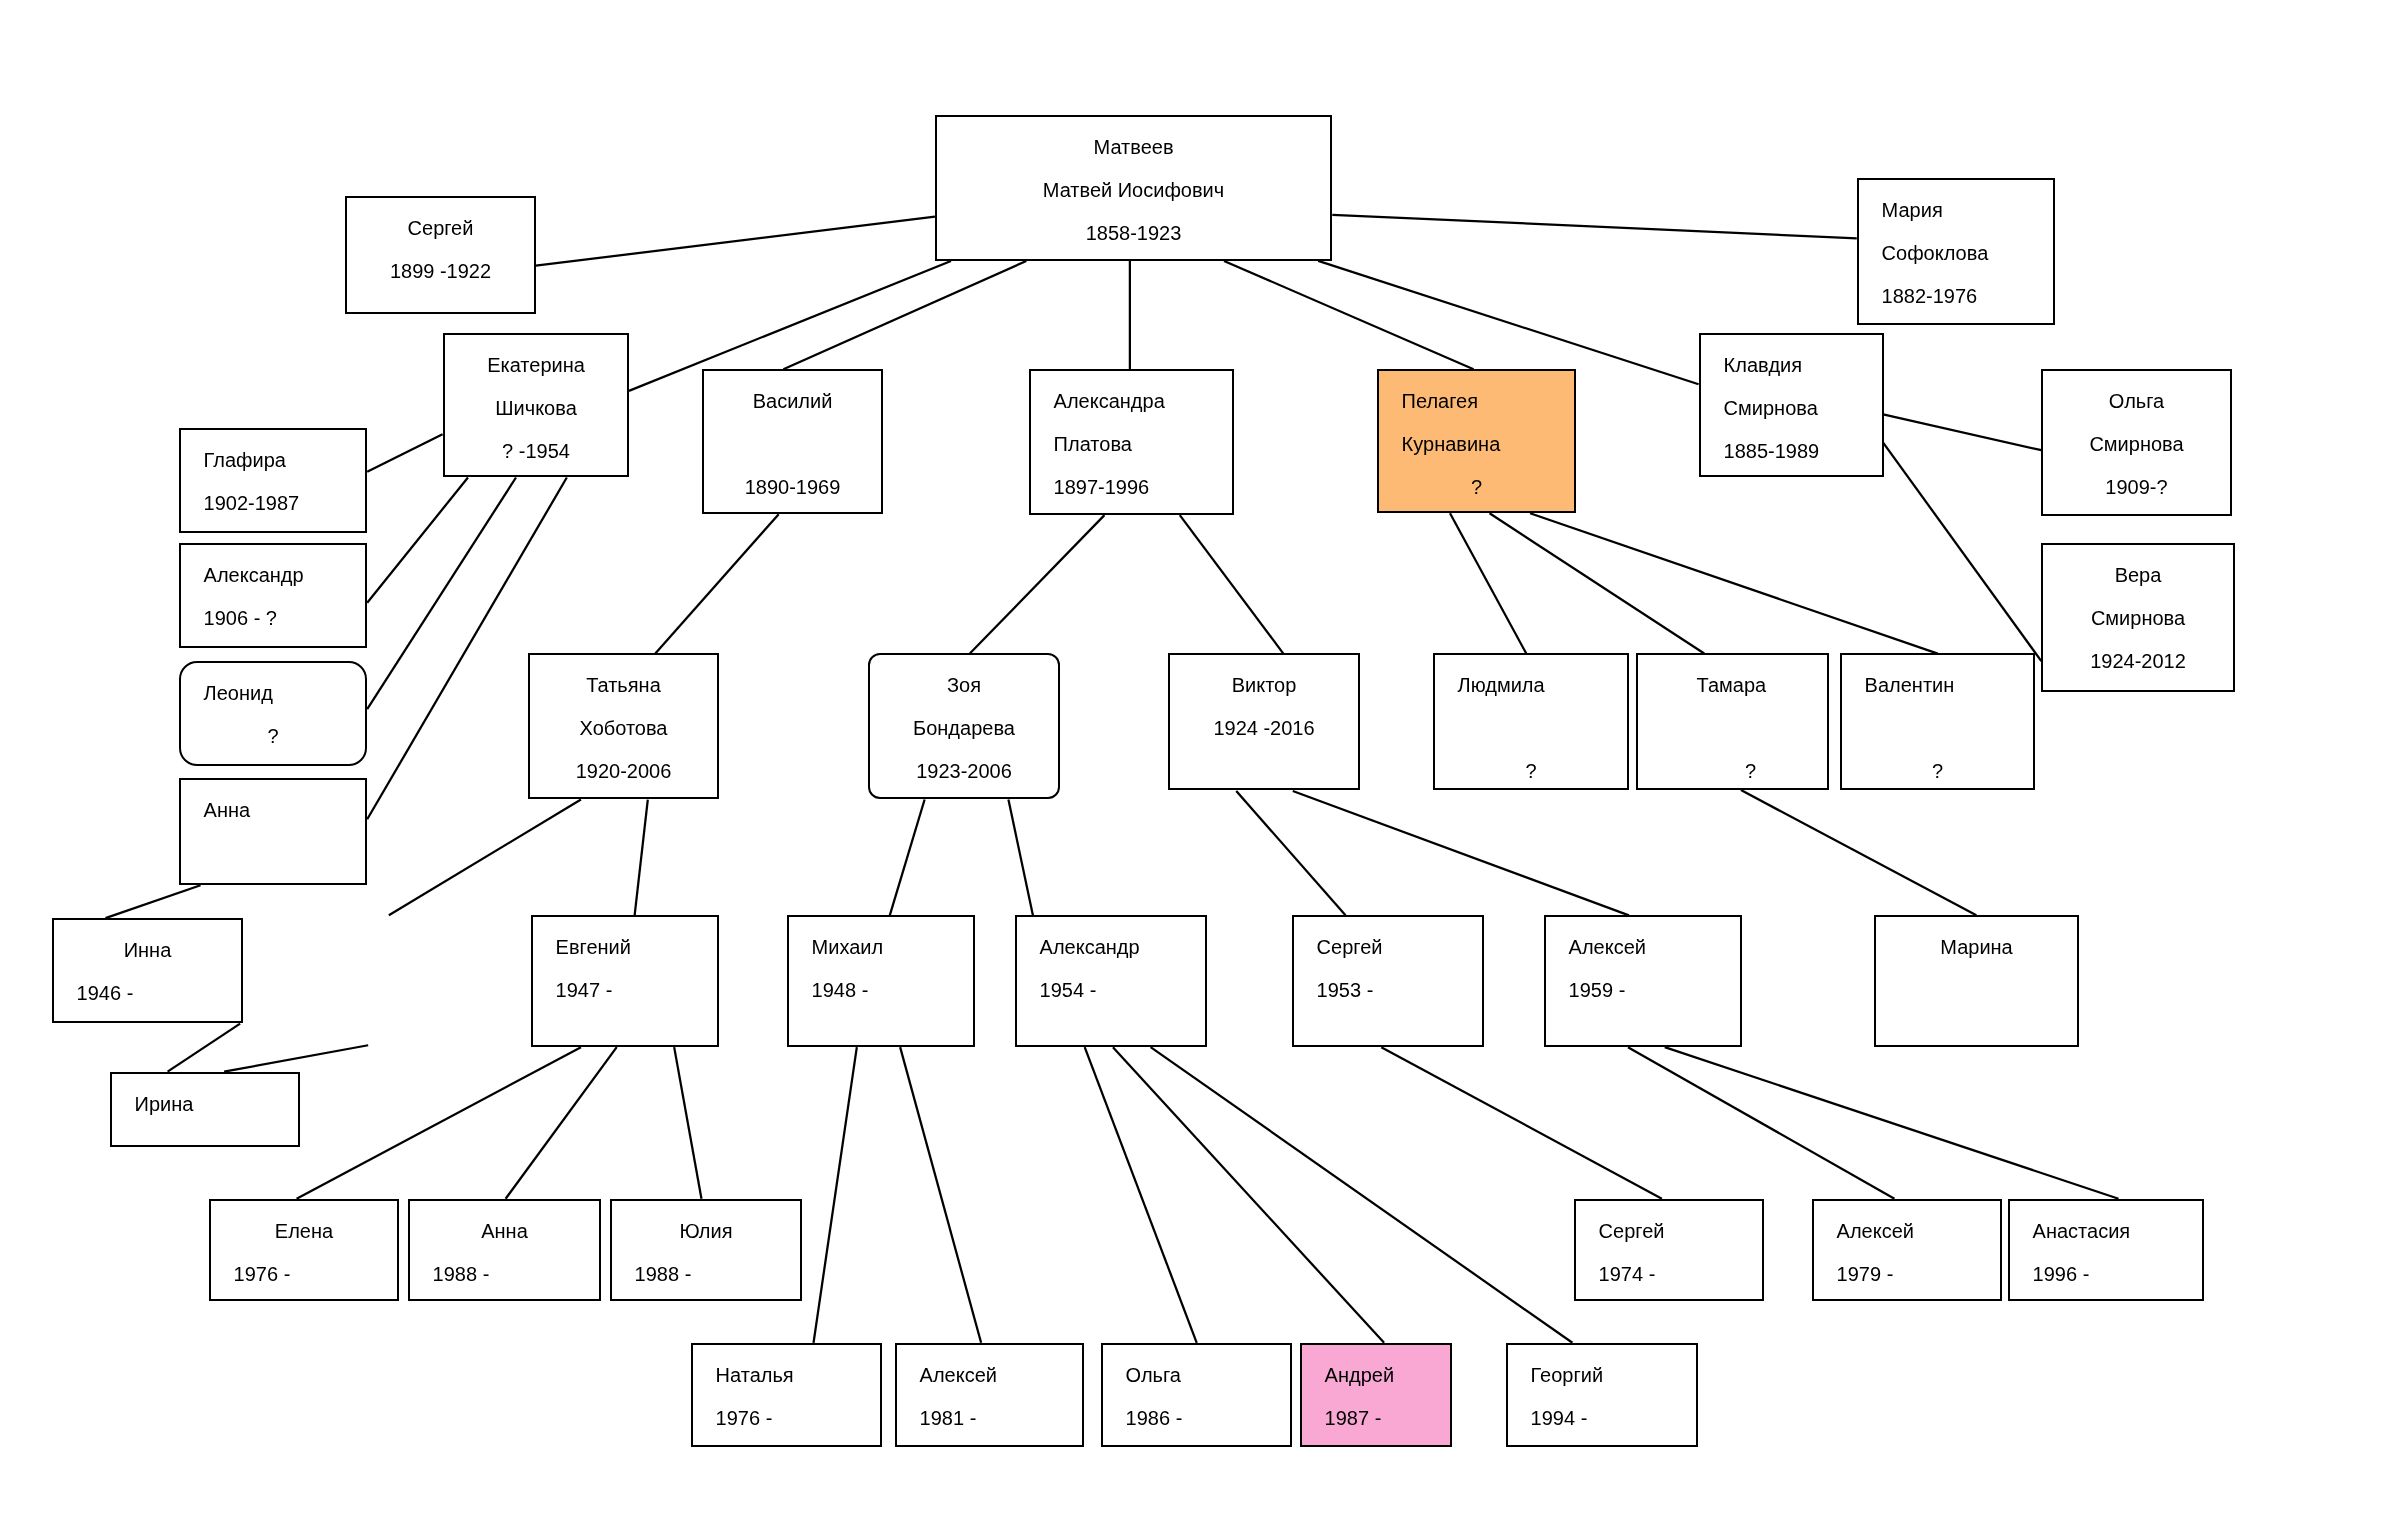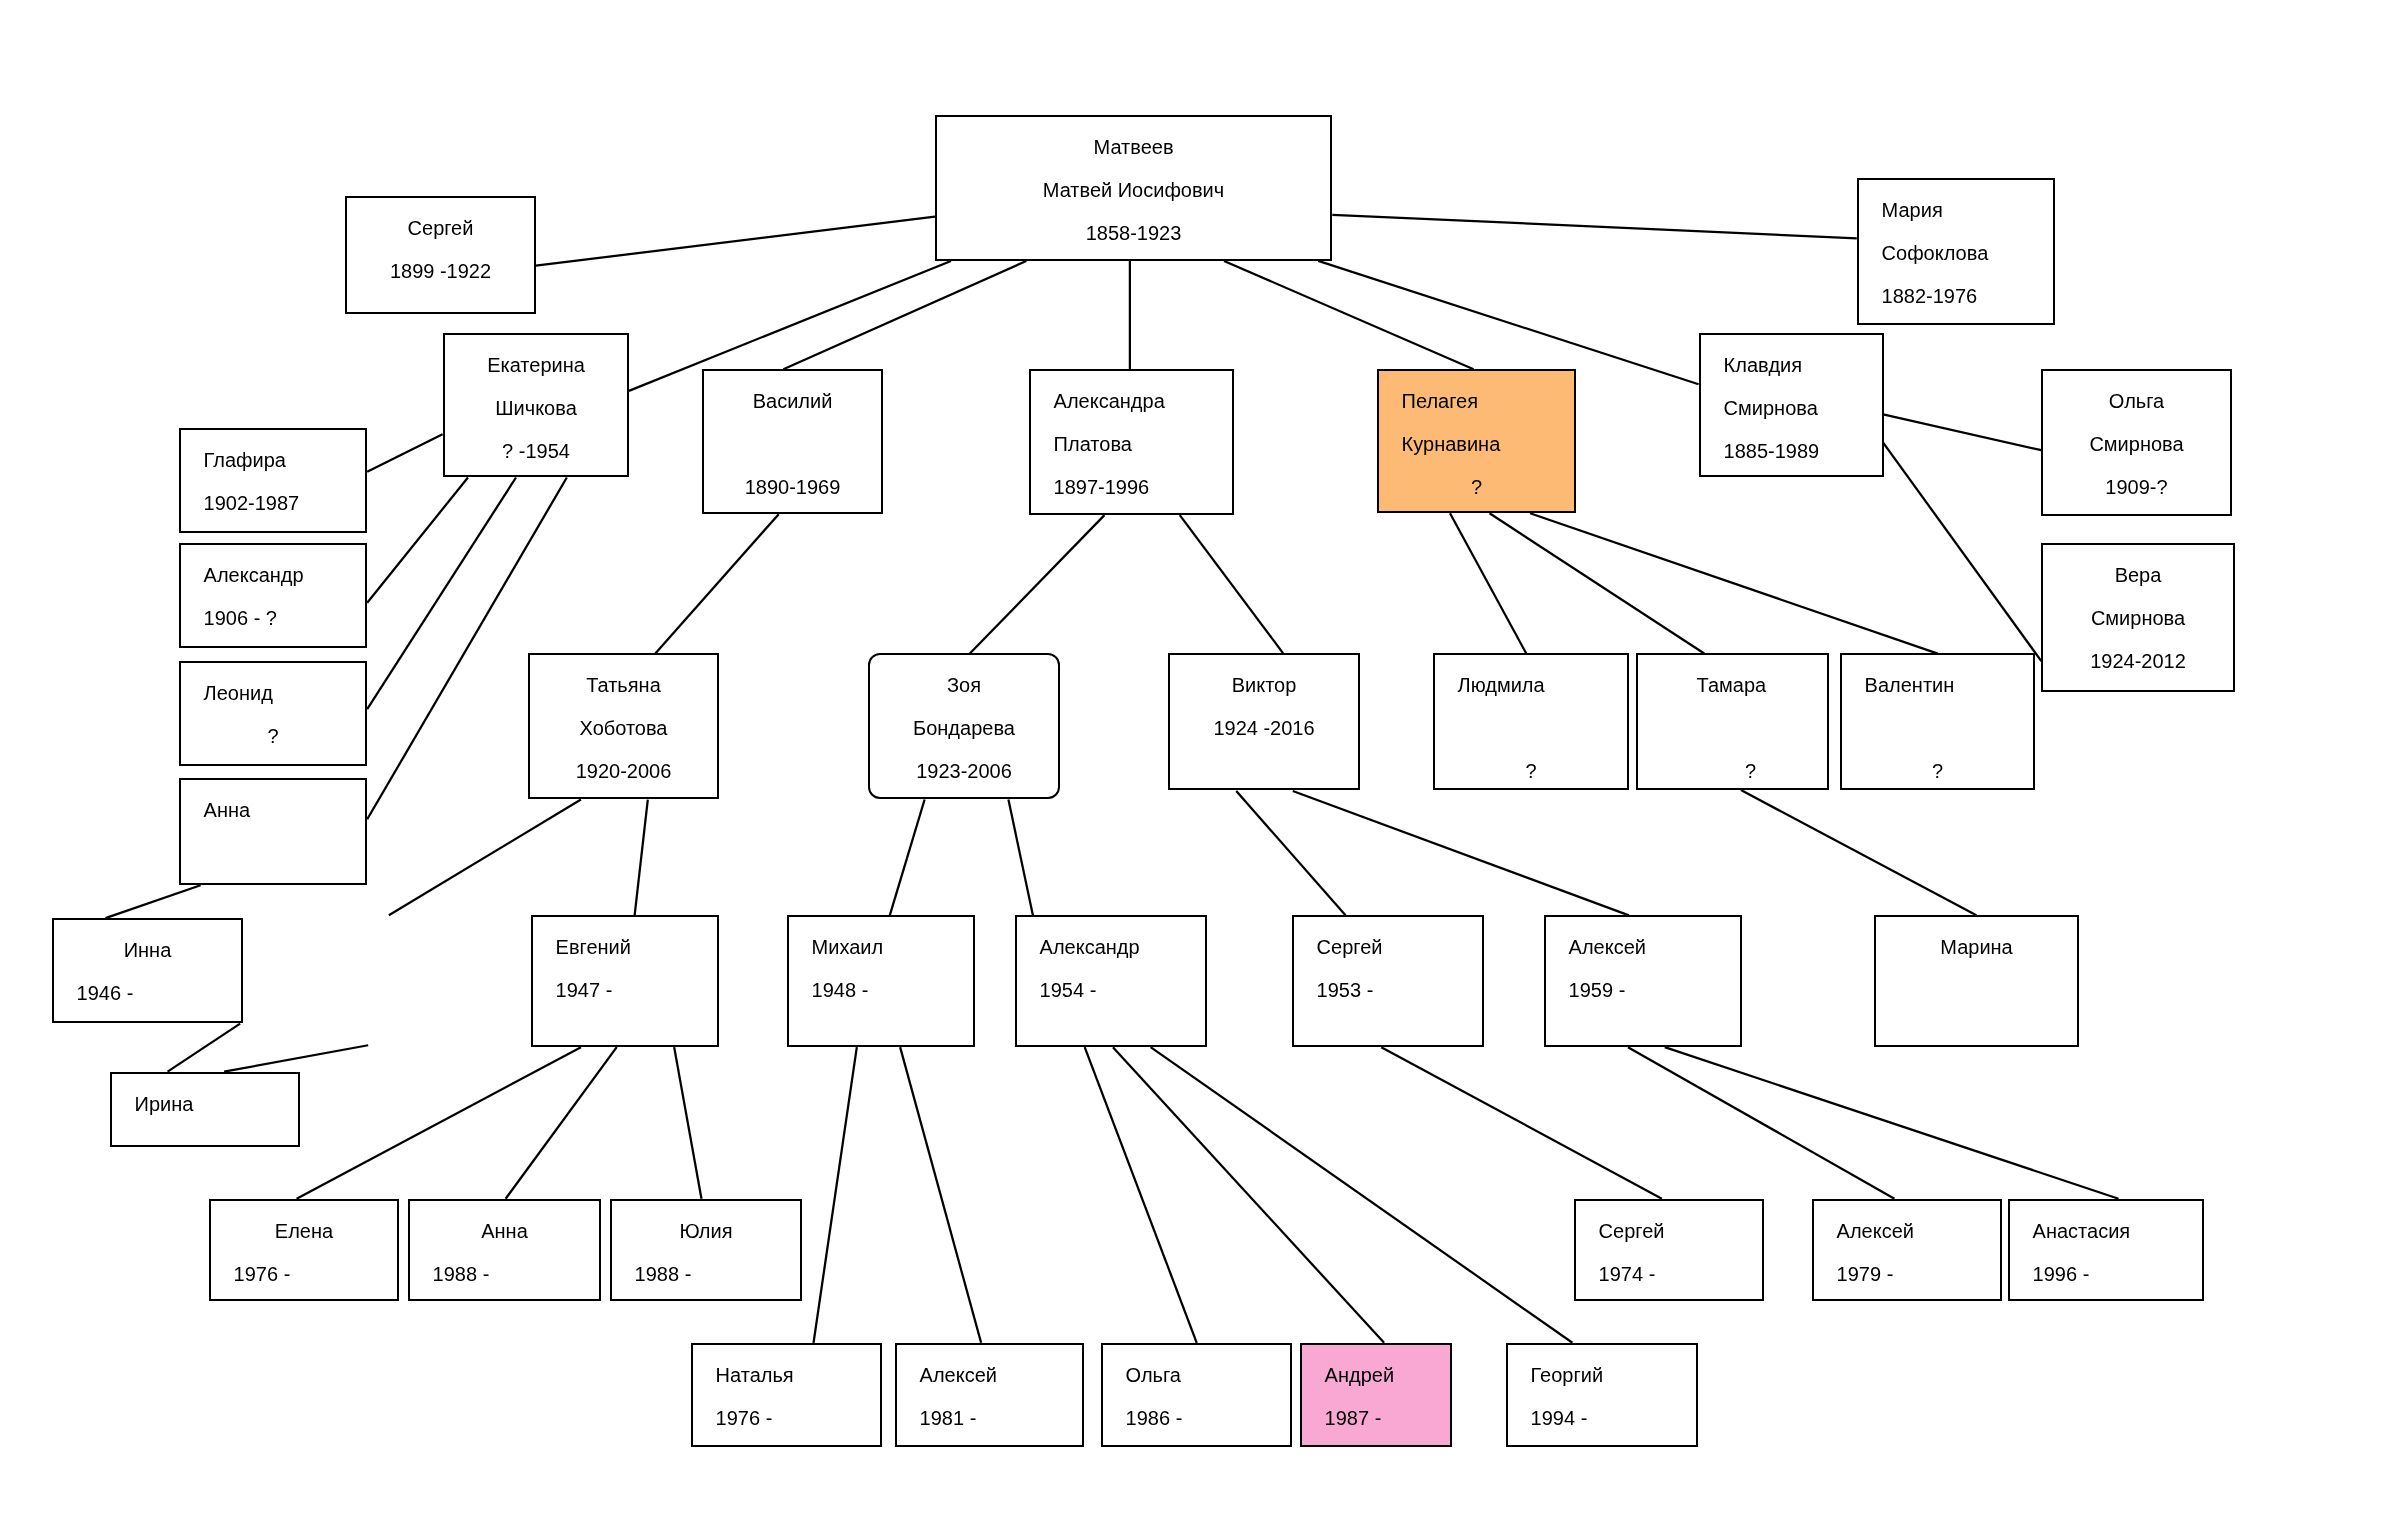--- a/index.html
+++ b/index.html
@@ -130,21 +130,21 @@
       <div class="ln c">1924-2012</div>
     </div>
     <div class="person-box" style="left: 179px; top: 428px; width: 188px; height: 105px; border-color: rgb(0, 0, 0); background: rgb(255, 255, 255);">
       <div class="ln l">Глафира</div>
       <div class="ln l">1902-1987</div>
     </div>
     <div class="person-box" style="left: 179px; top: 543px; width: 188px; height: 105px; border-color: rgb(0, 0, 0); background: rgb(255, 255, 255);">
       <div class="ln l">Александр</div>
       <div class="ln l">1906 - ?</div>
     </div>
-    <div class="person-box" style="left: 179px; top: 661px; width: 188px; height: 105px; border-color: rgb(0, 0, 0); background: rgb(255, 255, 255);">
+    <div class="person-box" style="left: 179px; top: 661px; width: 188px; height: 105px; border-color: rgb(0, 0, 0); background: rgb(255, 255, 255); border-radius: 18px;">
       <div class="ln l">Леонид</div>
       <div class="ln c">?</div>
     </div>
     <div class="person-box" style="left: 179px; top: 778px; width: 188px; height: 107px; border-color: rgb(0, 0, 0); background: rgb(255, 255, 255);">
       <div class="ln l">Анна</div>
     </div>
     <div class="person-box" style="left: 528px; top: 653px; width: 191px; height: 146px; border-color: rgb(0, 0, 0); background: rgb(255, 255, 255);">
       <div class="ln c">Татьяна</div>
       <div class="ln c">Хоботова</div>
       <div class="ln c">1920-2006</div>

